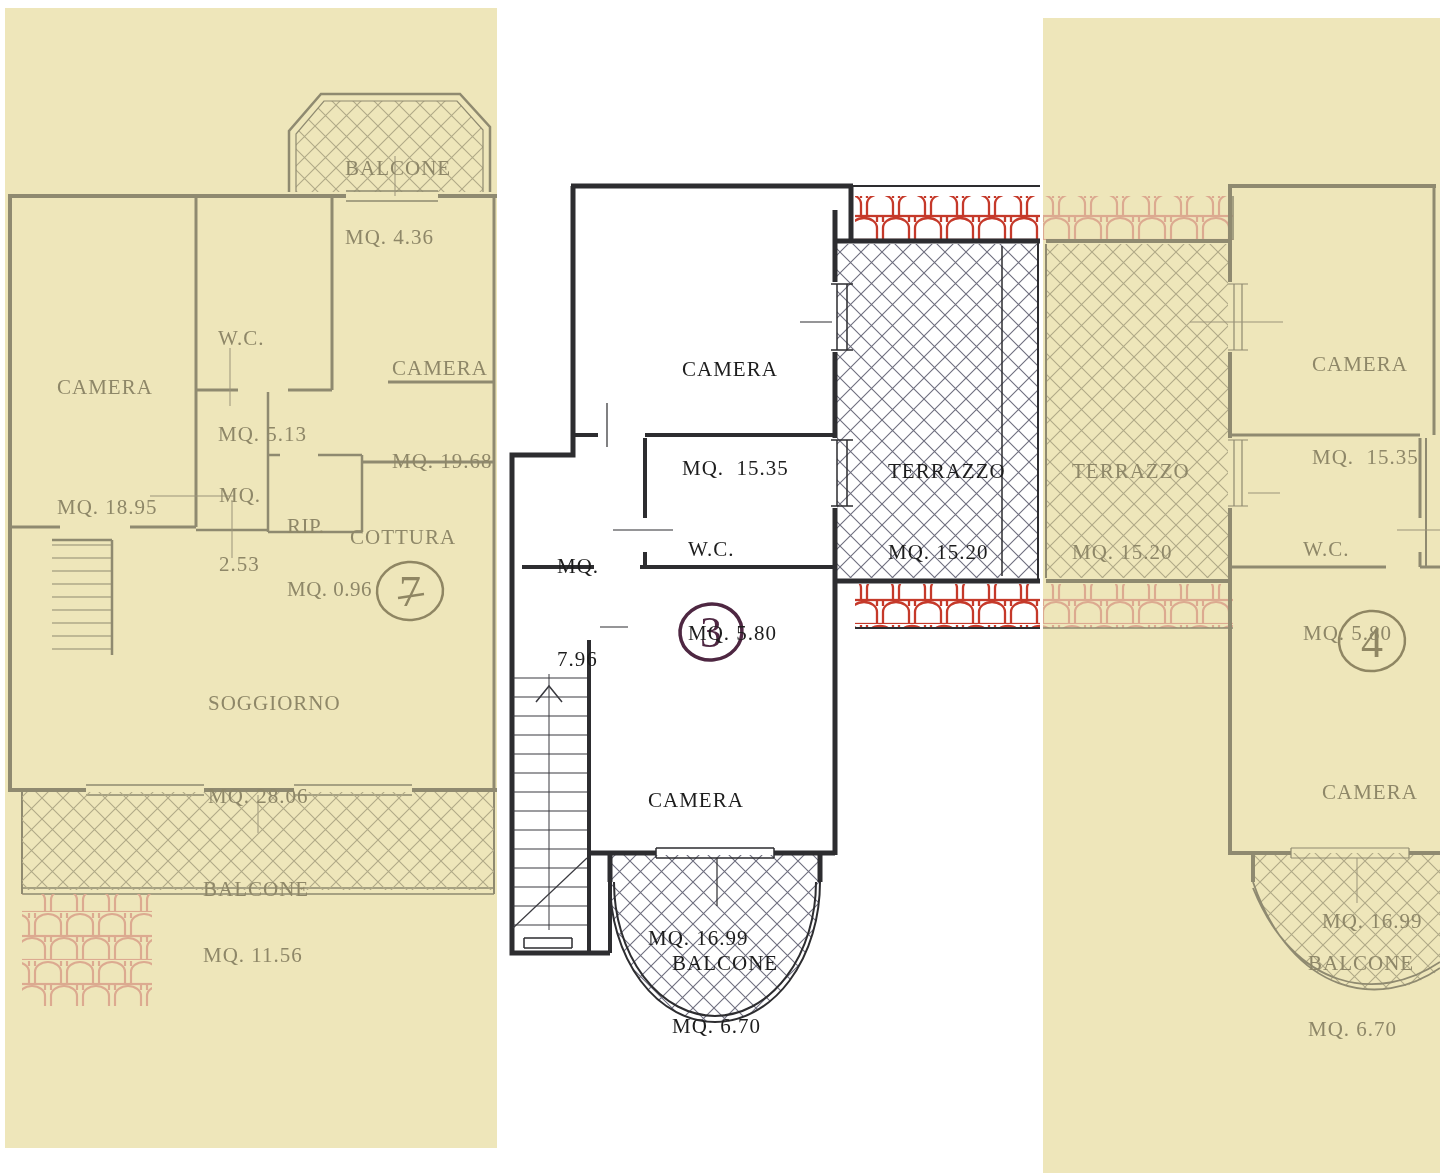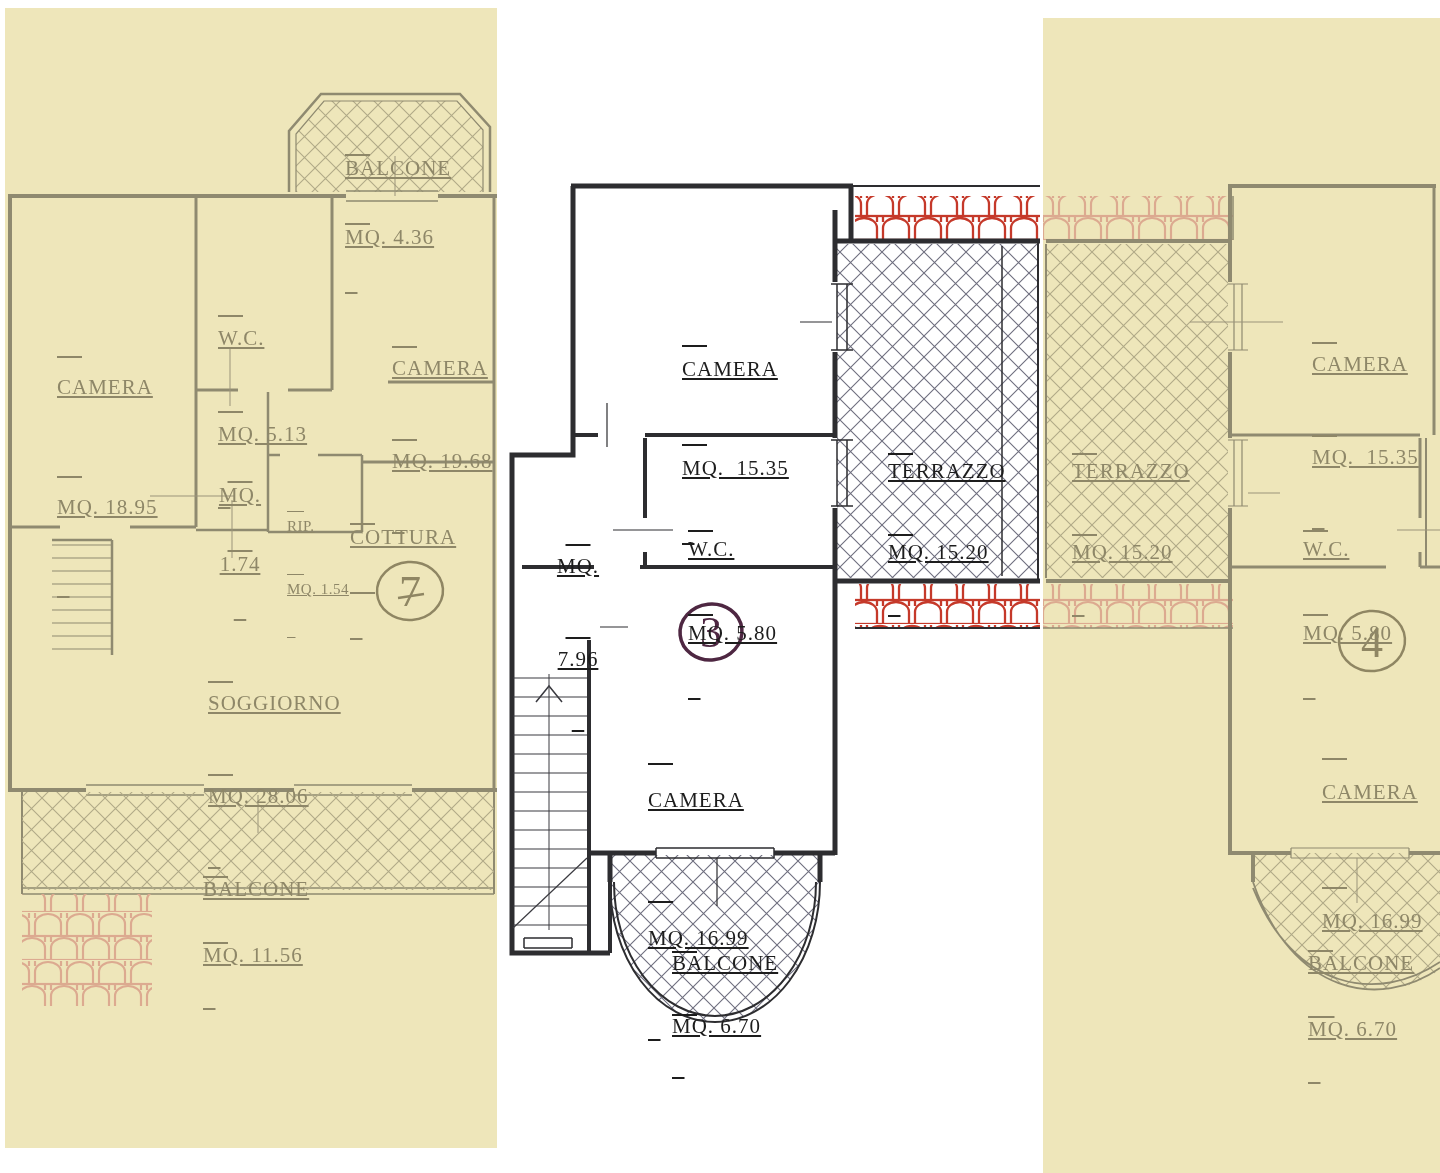--- a/index.html
+++ b/index.html
@@ -5,26 +5,26 @@
   * { margin:0; padding:0; box-sizing:border-box; }
   html,body { background:#ffffff; }
   body {
     width:1440px; height:1173px; position:relative; overflow:hidden;
     font-family:"Liberation Serif", serif;
   }
   #stage { position:absolute; left:0; top:0; width:1440px; height:1173px; }
   #plan-svg { position:absolute; left:0; top:0; }
   .lbl {
     position:absolute; white-space:pre; letter-spacing:1px;
-    font-size:21px; line-height:27px;text-decoration:underline;
+    font-size:21px; line-height:27px;
   }
   .dark  { color:#1d1d1d; }
   .faded { color:#8e8768; }
-  .ctr   { transform:translateX(-50%); text-align:center; }
-  .small { font-size:15px; line-height:21px; letter-spacing:.5px; }
+  .ctr   { transform:translateX(-50%); }
+  .small { font-size:21px; line-height:21px; letter-spacing:.5px; }
   .lh21{line-height:21px}.lh22{line-height:22px}.lh23{line-height:23px}
   .lh27{line-height:27px}.lh28{line-height:28px}
   .lh31{line-height:31px}.lh32{line-height:32px}.lh33{line-height:33px}
   .lh40{line-height:40px}.lh43{line-height:43px}.lh46{line-height:46px}
   .unit-num {
     font-family:"Liberation Serif", serif;
     font-size:44px;
   }
 </style>
 </head>
@@ -193,25 +193,25 @@
   <div class="lbl faded lh32" style="left:218px;top:258px">
     <div>W.C.</div>
     <div>MQ. 5.13</div>
   </div>
   <div class="lbl faded lh31" style="left:392px;top:291px">
     <div>CAMERA</div>
     <div>MQ. 19.68</div>
   </div>
   <div class="lbl faded ctr lh23" style="left:240px;top:438px">
     <div>MQ.</div>
-    <div>1.74</div>
+    <div>2.53</div>
   </div>
   <div class="lbl faded small" style="left:287px;top:474px">
     <div>RIP.</div>
-    <div>MQ. 1.54</div>
+    <div>MQ. 0.96</div>
   </div>
   <div class="lbl faded lh23" style="left:350px;top:480px">
     <div>COTTURA</div>
     <div></div>
   </div>
   <div class="lbl faded lh31" style="left:208px;top:626px">
     <div>SOGGIORNO</div>
     <div>MQ. 28.06</div>
   </div>
   <div class="lbl faded lh22" style="left:203px;top:834px">

